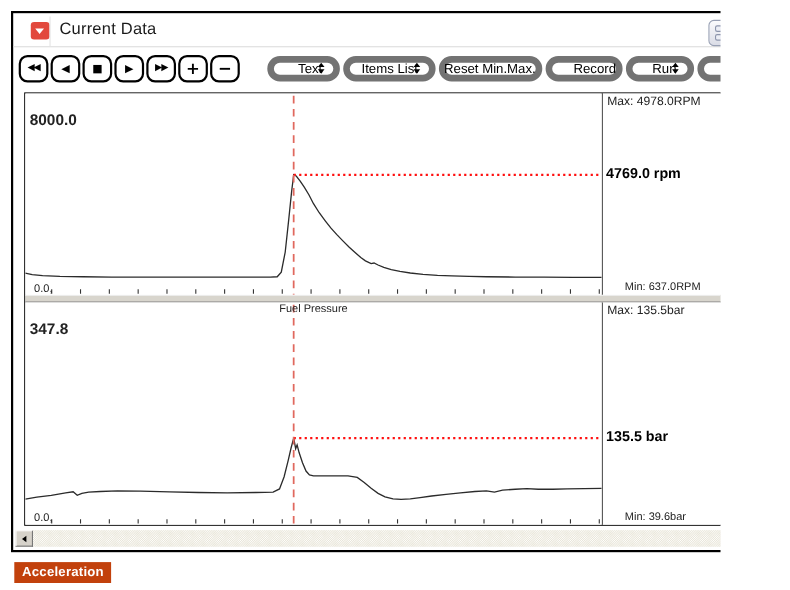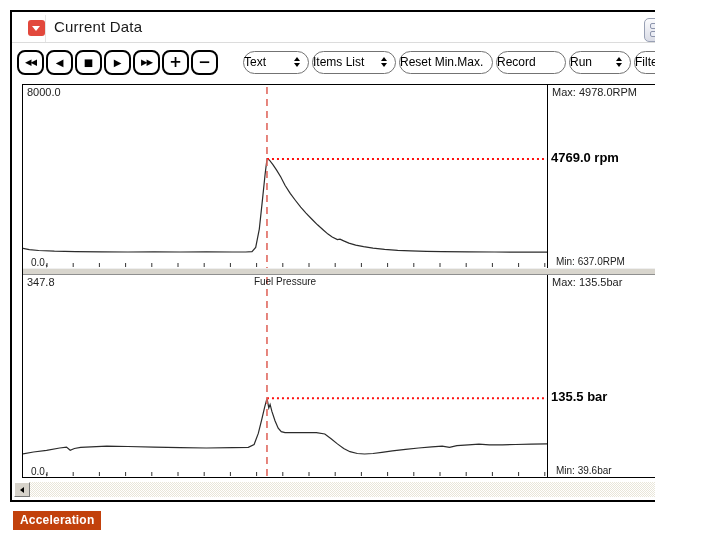--- a/index.html
+++ b/index.html
@@ -29,45 +29,45 @@
 
   
   .toolbar { position:absolute; left:5px; top:36px; right:4px; height:28px;
              display:flex; align-items:center; }
   .pb-btn { width:27px; height:25px; margin-right:2px; background:#fff;
             border:2px solid #000; border-radius:8px; display:flex; align-items:center;
             justify-content:center; font-size:10px; font-weight:bold; color:#000; cursor:pointer;
             font-family:"DejaVu Sans", sans-serif; }
   .pb-btn.small-glyph { font-size:8.5px; letter-spacing:-1px; }
   .pb-btn.math-glyph  { font-size:15px; font-weight:bold; }
-  .pill { height:23px; margin-left:3px; background:#fff; border:1px solid #737373; border-radius:12px;
-          position:relative; display:flex; align-items:center; justify-content:flex-start;
+  .pill { height:23px; margin-left:3px; background:#fff; border:6px solid #737373; border-radius:12px;
+          position:relative; display:flex; align-items:center; justify-content:flex-end;
           font-size:12px; color:#000; cursor:pointer; white-space:nowrap; }
   .pill.first { margin-left:23px; }
   .pill .spin { position:absolute; right:8px; top:50%; transform:translateY(-50%);
                 display:flex; flex-direction:column; align-items:center; }
   .tri-up { width:0; height:0; border-left:3.5px solid transparent; border-right:3.5px solid transparent;
             border-bottom:4.5px solid #000; margin-bottom:2px; }
   .tri-down { width:0; height:0; border-left:3.5px solid transparent; border-right:3.5px solid transparent;
               border-top:4.5px solid #000; }
 
   
   .chart-wrap { position:absolute; left:10px; top:72px; width:672px; height:394px;
                 border:1px solid #000; background:#fff; }
   .v-divider { position:absolute; left:524px; top:0; width:1px; height:100%; background:#000; }
   .splitter { position:absolute; left:0; top:183px; right:0; height:7px; background:#d8d5cd;
               border-top:1px solid #efefef; border-bottom:1px solid #8f8f8f; cursor:row-resize; }
   .plot { position:absolute; left:0; width:524px; background:#fff; }
   .plot svg { position:absolute; left:0; top:0; }
-  .scale-top { position:absolute; left:4px; top:1px; font-size:11px; color:#222; }
+  .scale-top { position:absolute; left:4px; top:16px; font-size:14px; color:#222;font-weight:bold; }
   .chart-title { position:absolute; left:0; right:0; top:1px; text-align:center; font-size:10px; color:#222; }
   .scale-bottom { position:absolute; left:8px; bottom:0px; font-size:10px; color:#222; }
   .side { position:absolute; left:525px; width:146px; background:#fff; }
   .side .max { position:absolute; left:4px; top:1px; font-size:11px; color:#222; }
-  .side .min { position:absolute; left:8px; bottom:1px; font-size:10px; color:#222; }
+  .side .min { position:absolute; left:20px; bottom:1px; font-size:10px; color:#222; }
   .side .cursor-val { position:absolute; left:3px; font-size:13px; font-weight:bold; color:#000; }
 
   
   .hscroll { position:absolute; left:2px; top:470px; width:688px; height:15px;
              background:#e9e6d9;
              background-image:
                linear-gradient(45deg,#fff 25%,transparent 25%,transparent 75%,#fff 75%),
                linear-gradient(45deg,#fff 25%,transparent 25%,transparent 75%,#fff 75%);
              background-size:2px 2px; background-position:0 0,1px 1px; }
   .sb-btn { position:absolute; top:0; width:16px; height:15px; background:#d6d2ca;

